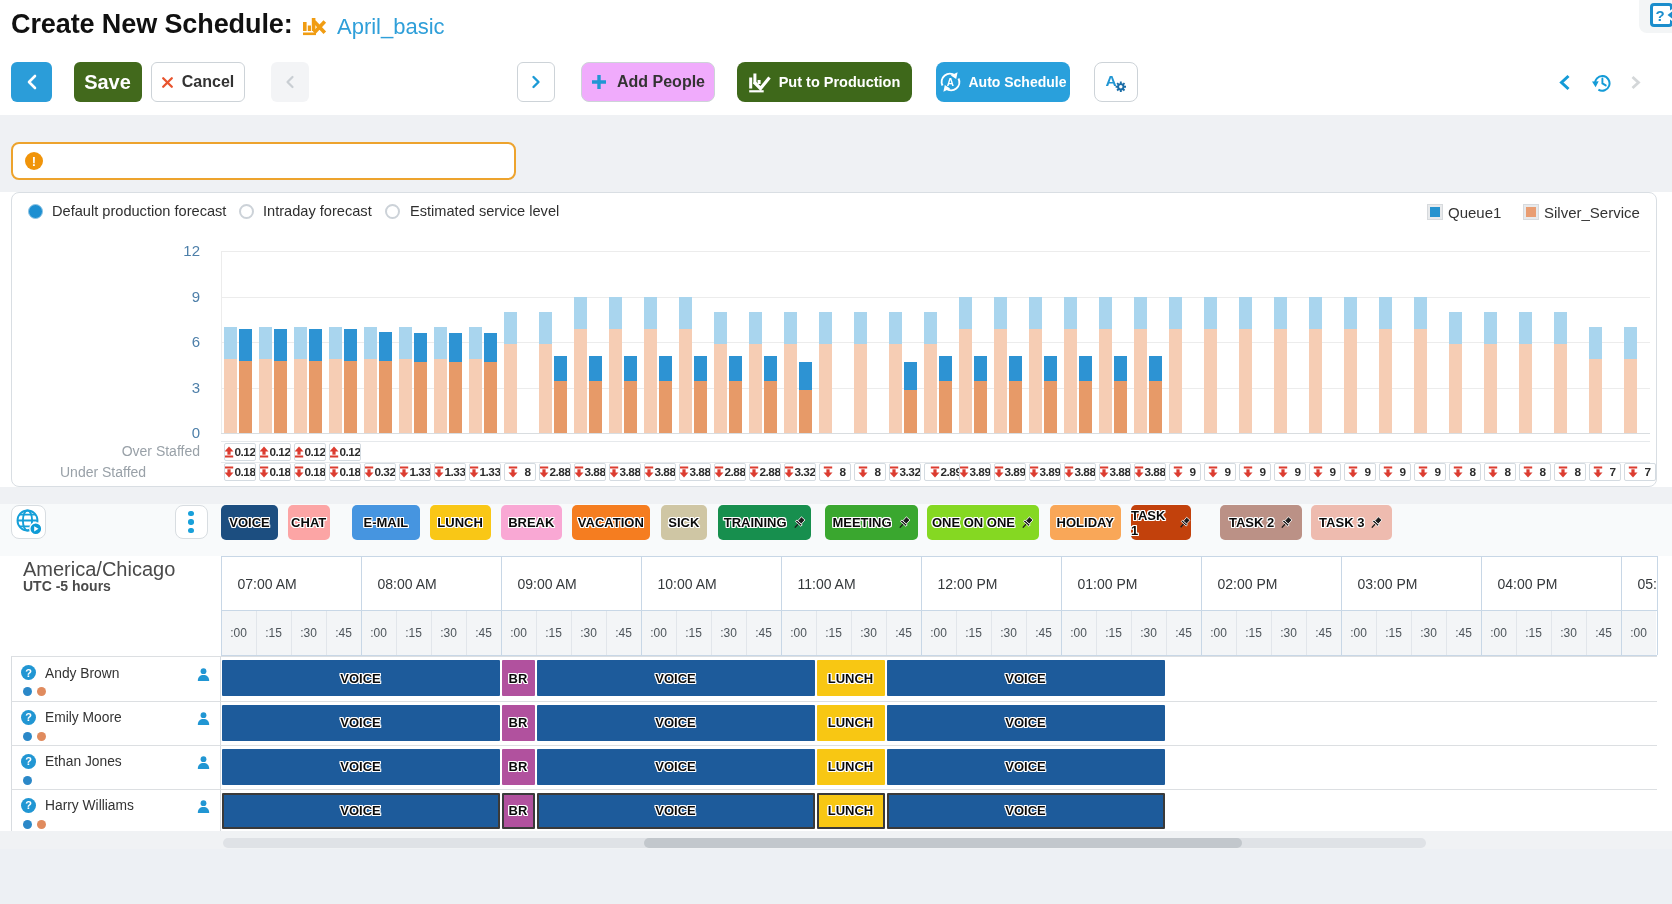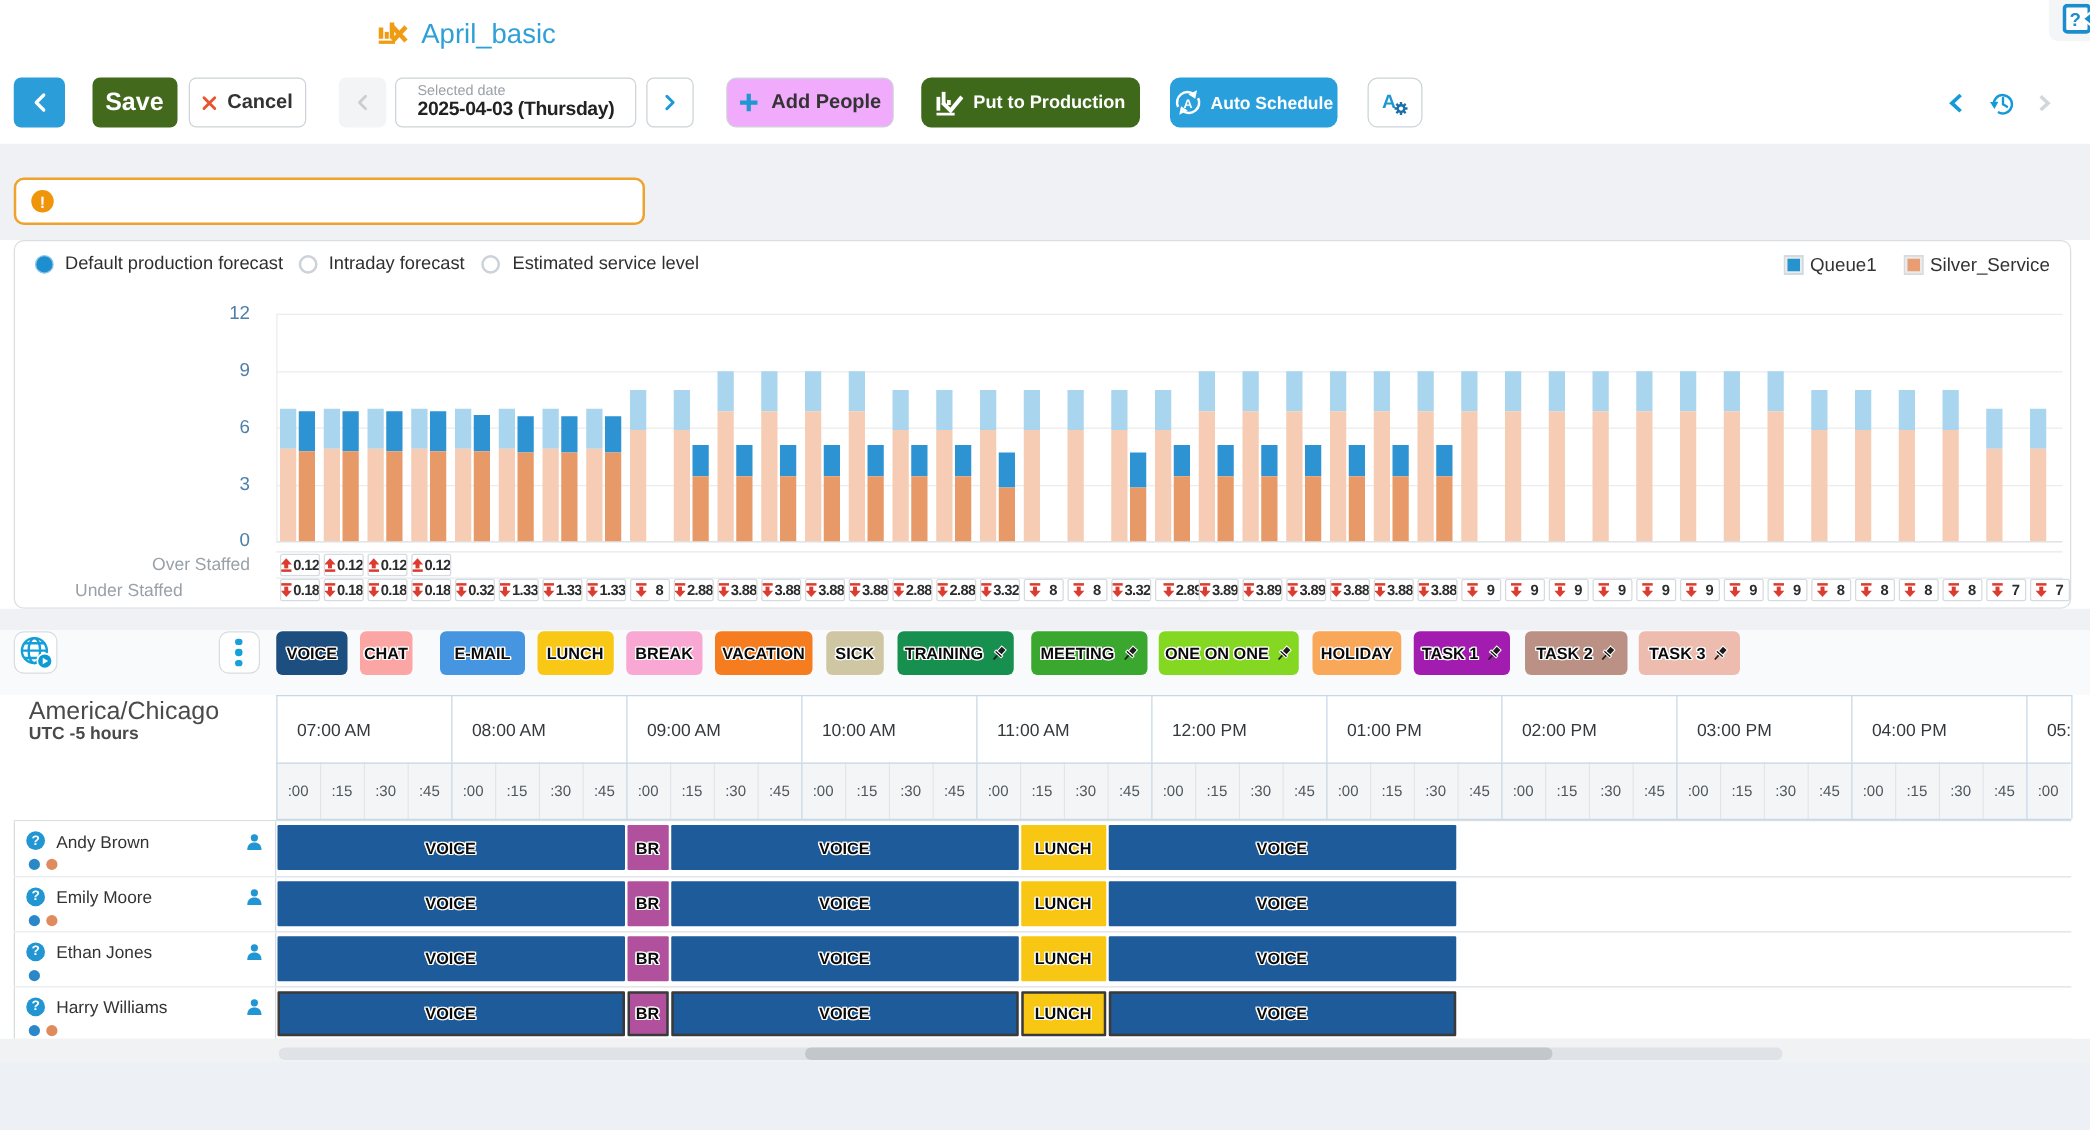--- a/index.html
+++ b/index.html
@@ -16,20 +16,21 @@
 .block{position:absolute;height:36px;display:flex;align-items:center;justify-content:center;
  font-weight:bold;font-size:13px;border-radius:1px}
 .badge{position:absolute;height:18px;background:#fff;border:1px solid #d4dbe1;border-radius:2px;
  display:flex;align-items:center;justify-content:center;gap:1px;font-weight:bold;font-size:11.8px;
  letter-spacing:-0.5px;color:#2d2d2d;overflow:hidden}
 .badge svg{flex-shrink:0}
 .namecell{position:absolute;left:11px;width:210px;background:#fff;border-left:1px solid #d8dce0;border-right:1px solid #d8dce0}
 </style></head><body>
 <div id="page">
     <div class="abs" style="left:0;top:0;width:1672px;height:115px;background:#fff"></div>
+    <div class="abs" style="left:11px;top:9px;font-size:27px;font-weight:bold;color:#111;letter-spacing:-0.1px">Create New Schedule:</div>
     <div class="abs" style="left:302px;top:13px"><svg style="" width="26" height="24" viewBox="0 0 26 24">
         <g fill="#f09c12">
           <rect x="1" y="9" width="3.6" height="9"></rect>
           <rect x="5.8" y="12.5" width="3.2" height="5.5"></rect>
           <rect x="9.8" y="5" width="3.6" height="13"></rect>
           <rect x="1" y="19.5" width="13" height="2.6"></rect>
           <path d="M12.2 8.5 L22.8 19.8 M22.8 8.5 L12.2 19.8" stroke="#f09c12" stroke-width="3.6" fill="none"></path>
           <path d="M13.5 13 L17 9 L19.5 11.5" stroke="#f09c12" stroke-width="0" fill="none"></path>
         </g>
       </svg></div>
@@ -51,24 +52,20 @@
         <svg style="" width="13" height="13" viewBox="0 0 13 13">
           <path d="M2.2 2.2 L10.8 10.8 M10.8 2.2 L2.2 10.8" stroke="#e8542e" stroke-width="2.3" stroke-linecap="round"></path>
         </svg>
       </span>
       <span style="font-weight:bold;font-size:16px;color:#333">Cancel</span>
     </div>
     <div class="btn" style="left:271px;top:62px;width:38px;height:40px;background:#f3f4f6">
       <svg style="" width="12" height="14" viewBox="0 0 12 14">
         <path d="M8.5 2 L3.5 7 L8.5 12" stroke="#c9ced3" stroke-width="2.2" fill="none" stroke-linecap="round" stroke-linejoin="round"></path>
       </svg>
-    </div>
-    <div class="abs" style="left:316px;top:62px;width:193px;height:40px;background:#fff;border:1px solid #cdd3d8;border-radius:6px;padding:4px 0 0 17px">
-      <div style="font-size:11.5px;color:#9aa1a8">Selected date</div>
-      <div style="font-size:15.5px;font-weight:bold;color:#222;white-space:nowrap;letter-spacing:-0.3px">2025-04-03 (Thursday)</div>
     </div>
     <div class="btn" style="left:516.5px;top:62px;width:38px;height:40px;background:#fff;border:1px solid #cdd3d8">
       <svg style="" width="12" height="14" viewBox="0 0 12 14">
         <path d="M3.5 2 L8.5 7 L3.5 12" stroke="#1b9ad6" stroke-width="2.4" fill="none" stroke-linecap="round" stroke-linejoin="round"></path>
       </svg>
     </div>
     <div class="btn" style="left:580.5px;top:62px;width:134px;height:40px;background:#f0abfc;border:1px solid #cdd3d8;border-radius:8px;gap:9px">
       <span style="display:flex">
         <svg style="" width="18" height="18" viewBox="0 0 18 18">
           <path d="M9 2 V16 M2 9 H16" stroke="#2196d3" stroke-width="3.4"></path>
@@ -781,21 +778,21 @@
     <div class="chip outline-txt" style="left:927.0px;width:112.0px;background:#85d822">ONE ON ONE<svg style="" width="14" height="14" viewBox="0 0 14 14">
         <g transform="rotate(42 7 7)">
           <path d="M7 13.2 L7 8.5" stroke="#1c1c1c" stroke-width="1.4"></path>
           <g fill="#1c1c1c" stroke="#fff" stroke-width="0.8">
             <rect x="3.4" y="6.2" width="7.2" height="2"></rect>
             <rect x="4.6" y="0.8" width="4.8" height="5.4"></rect>
           </g>
         </g>
       </svg></div>
     <div class="chip outline-txt" style="left:1049.5px;width:71.5px;background:#f9a758">HOLIDAY</div>
-    <div class="chip outline-txt" style="left:1131.0px;width:77px;background:#a21caf">TASK 1<svg style="" width="14" height="14" viewBox="0 0 14 14">
+    <div class="chip outline-txt" style="left:1131.0px;width:60px;background:#c2410c">TASK 1<svg style="" width="14" height="14" viewBox="0 0 14 14">
         <g transform="rotate(42 7 7)">
           <path d="M7 13.2 L7 8.5" stroke="#1c1c1c" stroke-width="1.4"></path>
           <g fill="#1c1c1c" stroke="#fff" stroke-width="0.8">
             <rect x="3.4" y="6.2" width="7.2" height="2"></rect>
             <rect x="4.6" y="0.8" width="4.8" height="5.4"></rect>
           </g>
         </g>
       </svg></div>
     <div class="chip outline-txt" style="left:1220.3px;width:81.6px;background:#bb9186">TASK 2<svg style="" width="14" height="14" viewBox="0 0 14 14">
         <g transform="rotate(42 7 7)">

